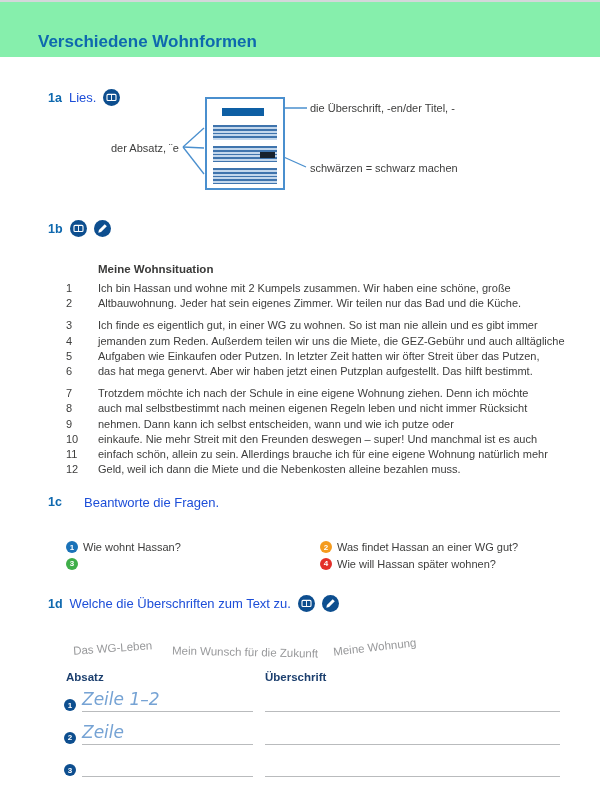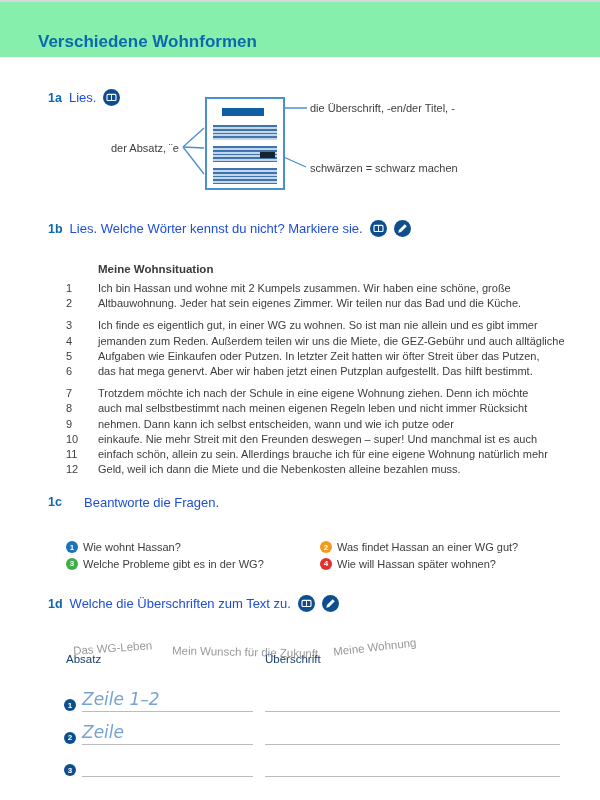--- a/index.html
+++ b/index.html
@@ -52,21 +52,21 @@
   .q { display:flex; align-items:center; gap:5px; font-size:11px; }
   .qnum { width:12px; height:12px; border-radius:50%; color:#fff; font-size:8px; font-weight:bold;
           display:inline-flex; align-items:center; justify-content:center; flex:0 0 12px; }
   
   .opts { position:absolute; left:0; top:628px; width:600px; height:42px; }
   .opt { position:absolute; font-size:11.5px; color:#98999b; white-space:nowrap; }
   .opt:nth-of-type(1) { left:73px;  top:14px; transform:rotate(-4deg); }
   .opt:nth-of-type(2) { left:172px; top:18px; transform:rotate(1.2deg); }
   .opt:nth-of-type(3) { left:333px; top:13px; transform:rotate(-6.5deg); }
   
-  .mhead { position:absolute; top:653px; font-size:11.5px; font-weight:normal; color:#1c3f6e; }
+  .mhead { position:absolute; top:671px; font-size:11.5px; font-weight:bold; color:#1c3f6e; }
   .mhead.left { left:66px; } .mhead.right { left:265px; }
   .mrows { position:absolute; left:0; top:690px; width:600px; }
   .mrow { position:relative; height:32.5px; }
   .mnum { position:absolute; left:64px; top:9px; width:12px; height:12px; border-radius:50%;
           background:#0d4e8f; color:#fff; font-size:8px; font-weight:bold;
           display:flex; align-items:center; justify-content:center; }
   .manswer { position:absolute; left:82px; top:-1px; width:171px; height:22px;
              border-bottom:1px solid #b9bbbd; font-family:"DejaVu Sans", sans-serif;
              font-style:italic; font-size:17px; color:#76a3d4; }
   .rline { position:absolute; left:265px; top:-1px; width:295px; height:22px;
@@ -109,21 +109,20 @@
       </div>
       <div class="para p3"></div>
     </div>
     <div class="dlab lab-title">die Überschrift, -en/der Titel, -</div>
     <div class="dlab lab-absatz">der Absatz, ¨e</div>
     <div class="dlab lab-schwaerzen">schwärzen = schwarz machen</div>
   </div>
 
   <div class="task" style="left:48px; top:220px;">
     <span class="tnum">1b</span>
-    <span class="tinstr">Lies. Welche Wörter kennst du nicht? Markiere sie.</span>
     <span class="cicon">
       <svg viewBox="0 0 20 20">
           <circle cx="10" cy="10" r="10" fill="#0d4e8f"></circle>
           <rect x="4.7" y="6.3" width="10.6" height="7.2" rx="1.2" fill="none" stroke="#fff" stroke-width="1.3"></rect>
           <line x1="10" y1="6.3" x2="10" y2="13.5" stroke="#fff" stroke-width="1.1"></line>
         </svg>
     </span>
     <span class="cicon">
       <svg viewBox="0 0 20 20">
           <circle cx="10" cy="10" r="10" fill="#0d4e8f"></circle>
@@ -210,21 +209,20 @@
         <span>Wie wohnt Hassan?</span>
       </div>
 
       <div class="q">
         <span class="qnum" style="background: rgb(244, 155, 31);">2</span>
         <span>Was findet Hassan an einer WG gut?</span>
       </div>
 
       <div class="q">
         <span class="qnum" style="background: rgb(63, 174, 73);">3</span>
-        <span>Welche Probleme gibt es in der WG?</span>
       </div>
 
       <div class="q">
         <span class="qnum" style="background: rgb(227, 48, 42);">4</span>
         <span>Wie will Hassan später wohnen?</span>
       </div>
     </div>
 
   <div class="task" style="left:48px; top:595px;">
     <span class="tnum">1d</span>

